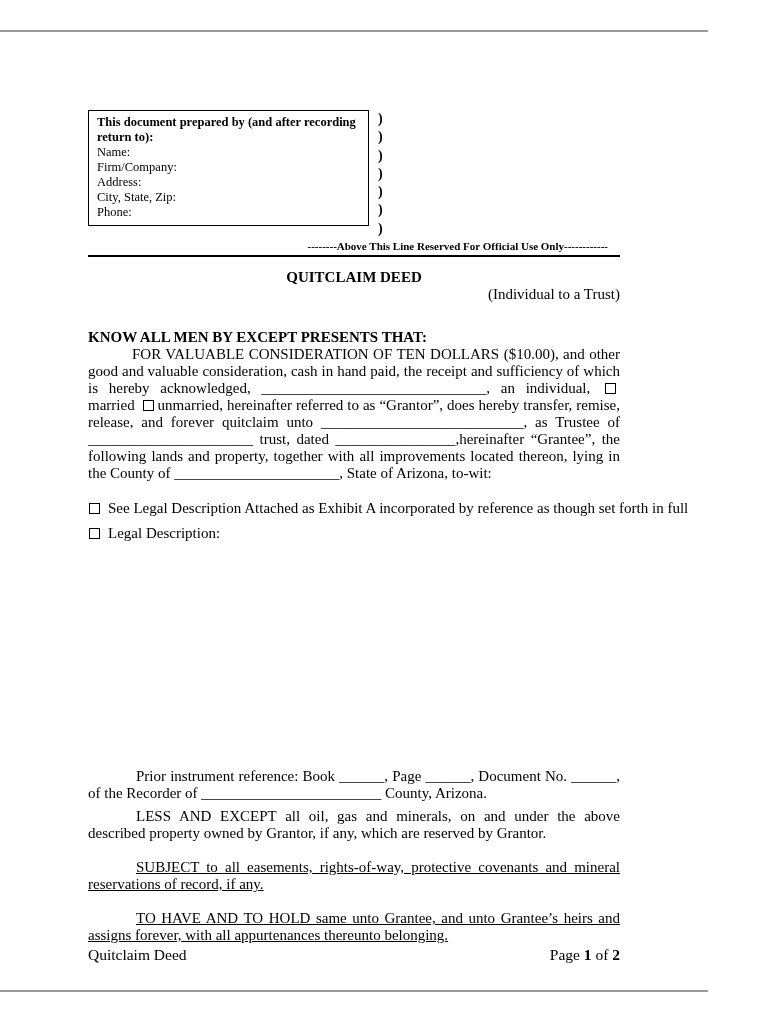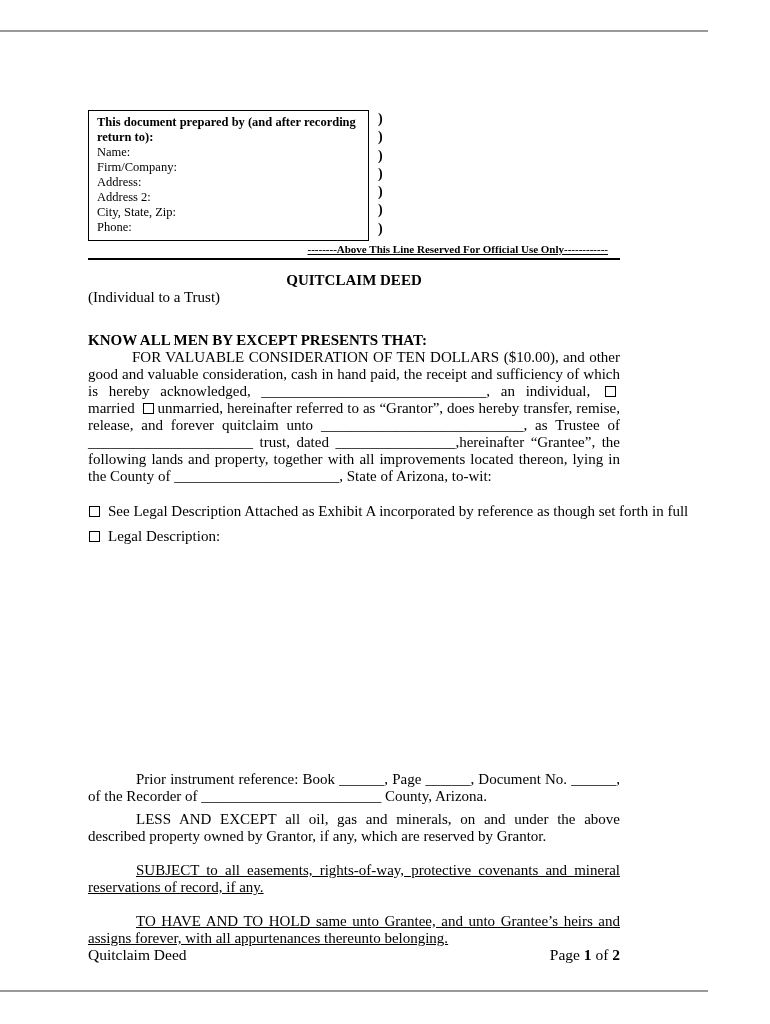--- a/index.html
+++ b/index.html
@@ -53,25 +53,24 @@
 
   .official-line {
     margin-top: 2px;
     border-bottom: 2px solid #000;
     text-align: right;
     font-weight: bold;
     font-size: 11px;
     line-height: 13px;
     padding: 0 12px 2px 0;
     white-space: nowrap;
-    text-decoration: underline;
   }
 
   .doc-title { margin-top: 12px; text-align: center; font-weight: bold; }
-  .doc-subtitle { text-align: left; }
+  .doc-subtitle { text-align: right; }
 
   .presents-heading { margin-top: 26px; font-weight: bold; }
 
   .granting-para {
     text-align: justify;
     text-indent: 44px;
   }
 
   .cb {
     display: inline-block;
@@ -116,21 +115,20 @@
   <div class="page-rule top"></div>
 
   <div class="content">
 
     <div class="header-row">
       <div class="prepared-box">
         <div class="box-heading">This document prepared by (and after recording return to):</div>
         <div class="field-line">Name:</div>
         <div class="field-line">Firm/Company:</div>
         <div class="field-line">Address:</div>
-        <div class="field-line">Address 2:</div>
         <div class="field-line">City, State, Zip:</div>
         <div class="field-line">Phone:</div>
       </div>
       <div class="paren-col">
         <div>)</div>
         <div>)</div>
         <div>)</div>
         <div>)</div>
         <div>)</div>
         <div>)</div>

